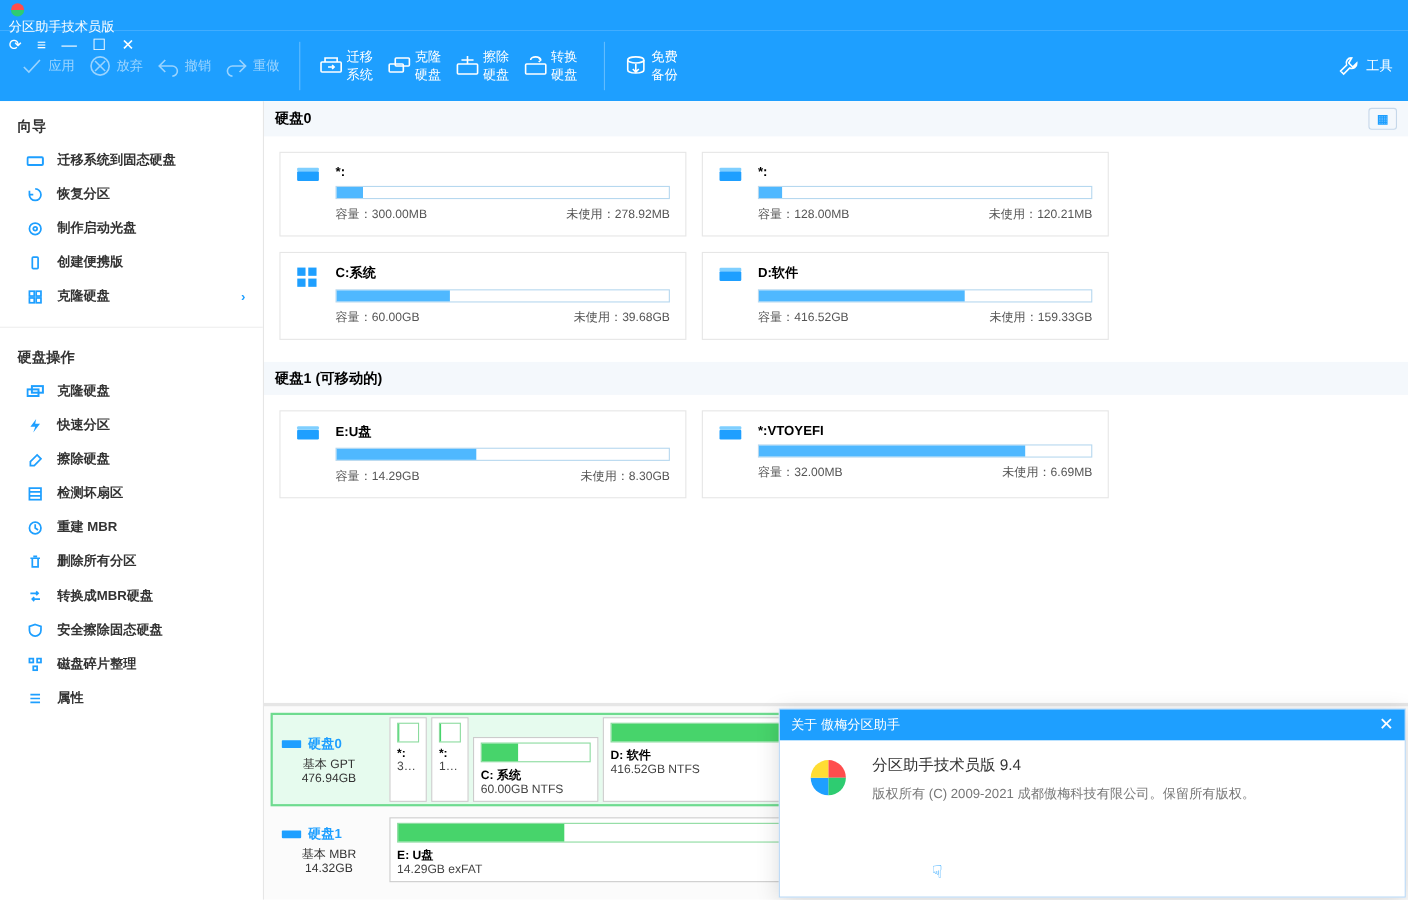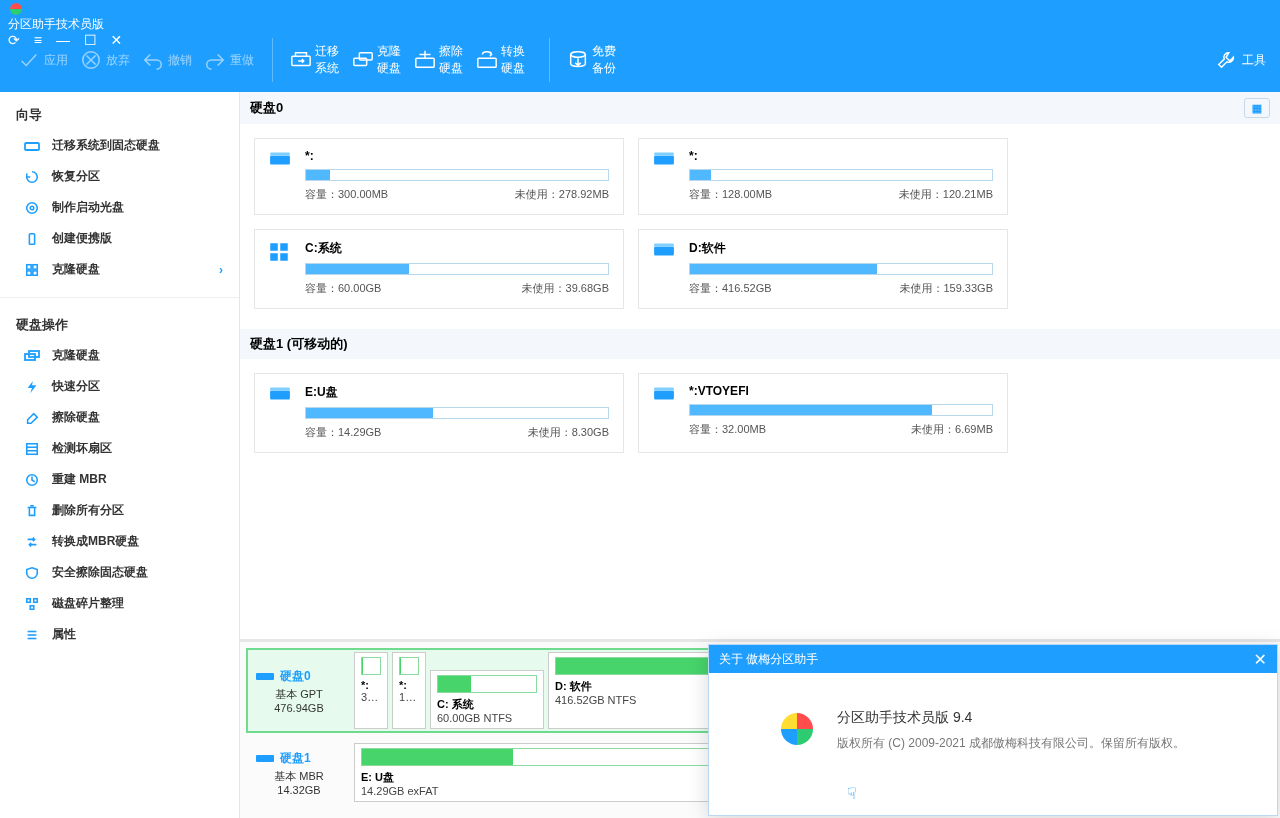--- a/index.html
+++ b/index.html
@@ -61,21 +61,21 @@
 .map-part { border: 1px solid #ccc; padding: 4px 6px; display: flex; flex-direction: column; justify-content: flex-start; min-width: 32px; cursor: pointer; background:#fff;}
 .map-part .mp-bar { height: 18px; border: 1px solid #8bdb9e; background: #fff; margin-bottom: 4px; position: relative; }
 .map-part .mp-fill { height: 100%; background: #47d46b; }
 .map-part .mp-name { font-weight: bold; font-size: 11px; white-space: nowrap; overflow: hidden; text-overflow: ellipsis; }
 .map-part .mp-size { font-size: 11px; color: #444; white-space: nowrap; overflow: hidden; text-overflow: ellipsis; }
 
 
 .about { position: absolute; left: 708px; top: 644px; width: 570px; height: 172px; background: #fff; border: 1px solid #b8d8f5; box-shadow: 0 4px 20px rgba(0,0,0,0.15); }
 .about-title { background: #1e9fff; color: #fff; height: 28px; display: flex; align-items: center; padding: 0 10px; font-size: 12px; }
 .about-title .close { margin-left: auto; cursor: pointer; font-size: 16px; }
-.about-body { padding: 36px 24px; display: flex; gap: 20px; margin-left: 44px; }
+.about-body { padding: 14px 24px; display: flex; gap: 20px; }
 .about-logo { width: 40px; height: 40px; }
 .about-text .l1 { font-size: 14px; color: #333; margin-bottom: 8px; }
 .about-text .l2 { font-size: 12px; color: #777; }
 .about .hand { position: absolute; left: 138px; bottom: 12px; font-size: 16px; color:#1e9fff; }
 </style>
 </head>
 <body>
 
 <div class="titlebar">
   <span class="logo">

